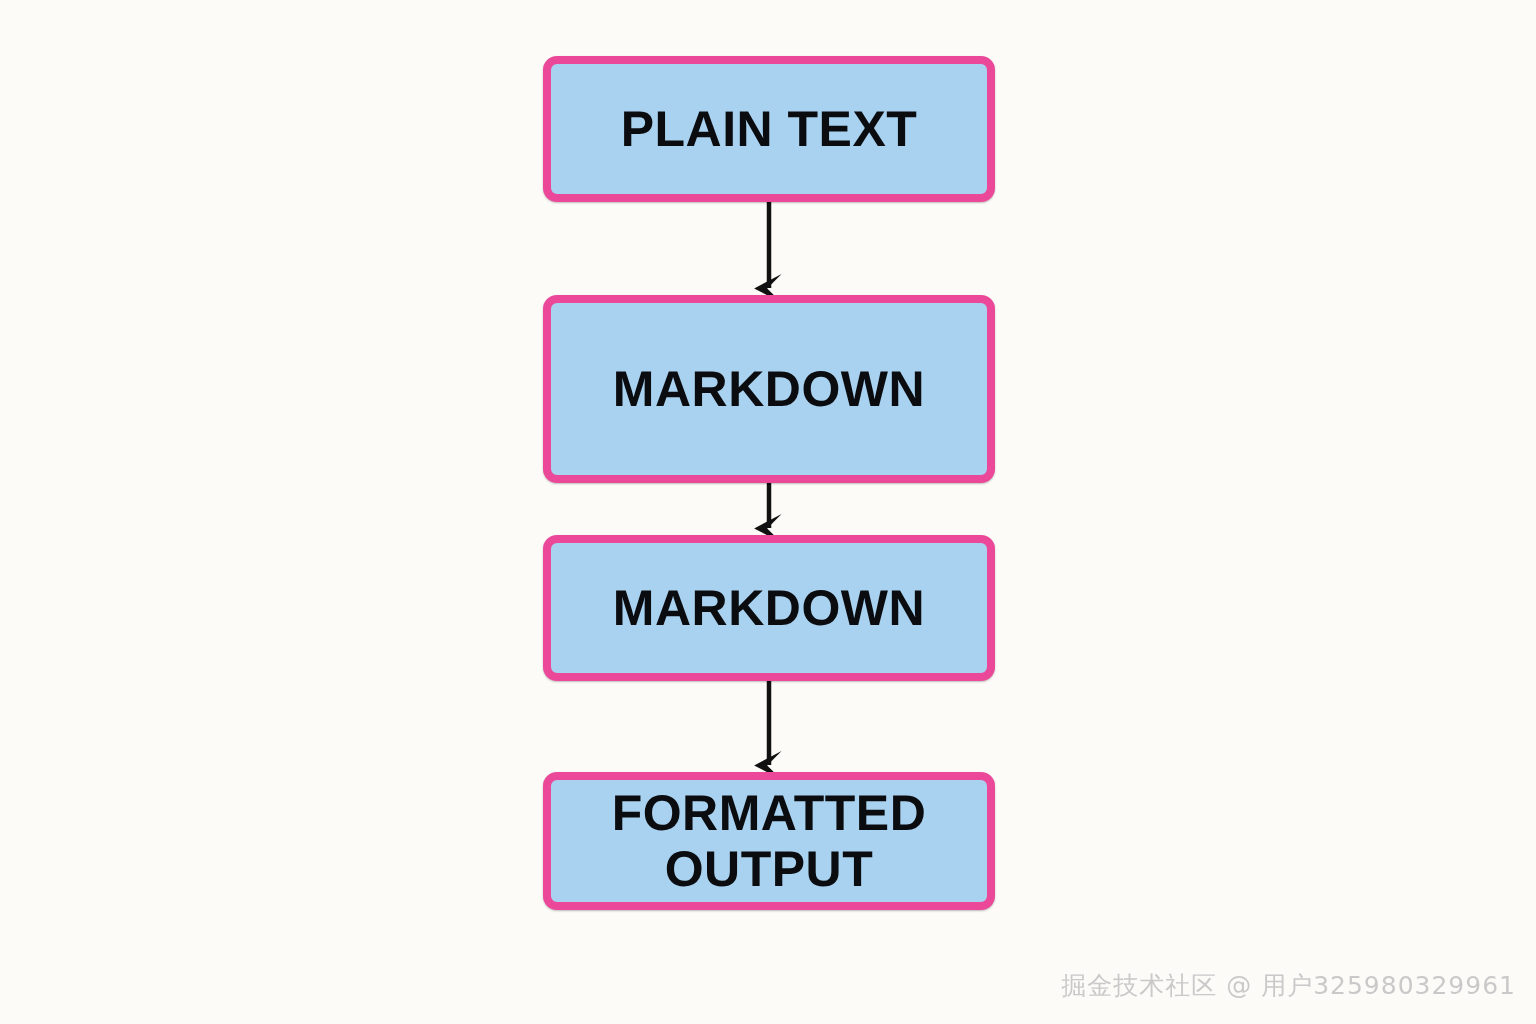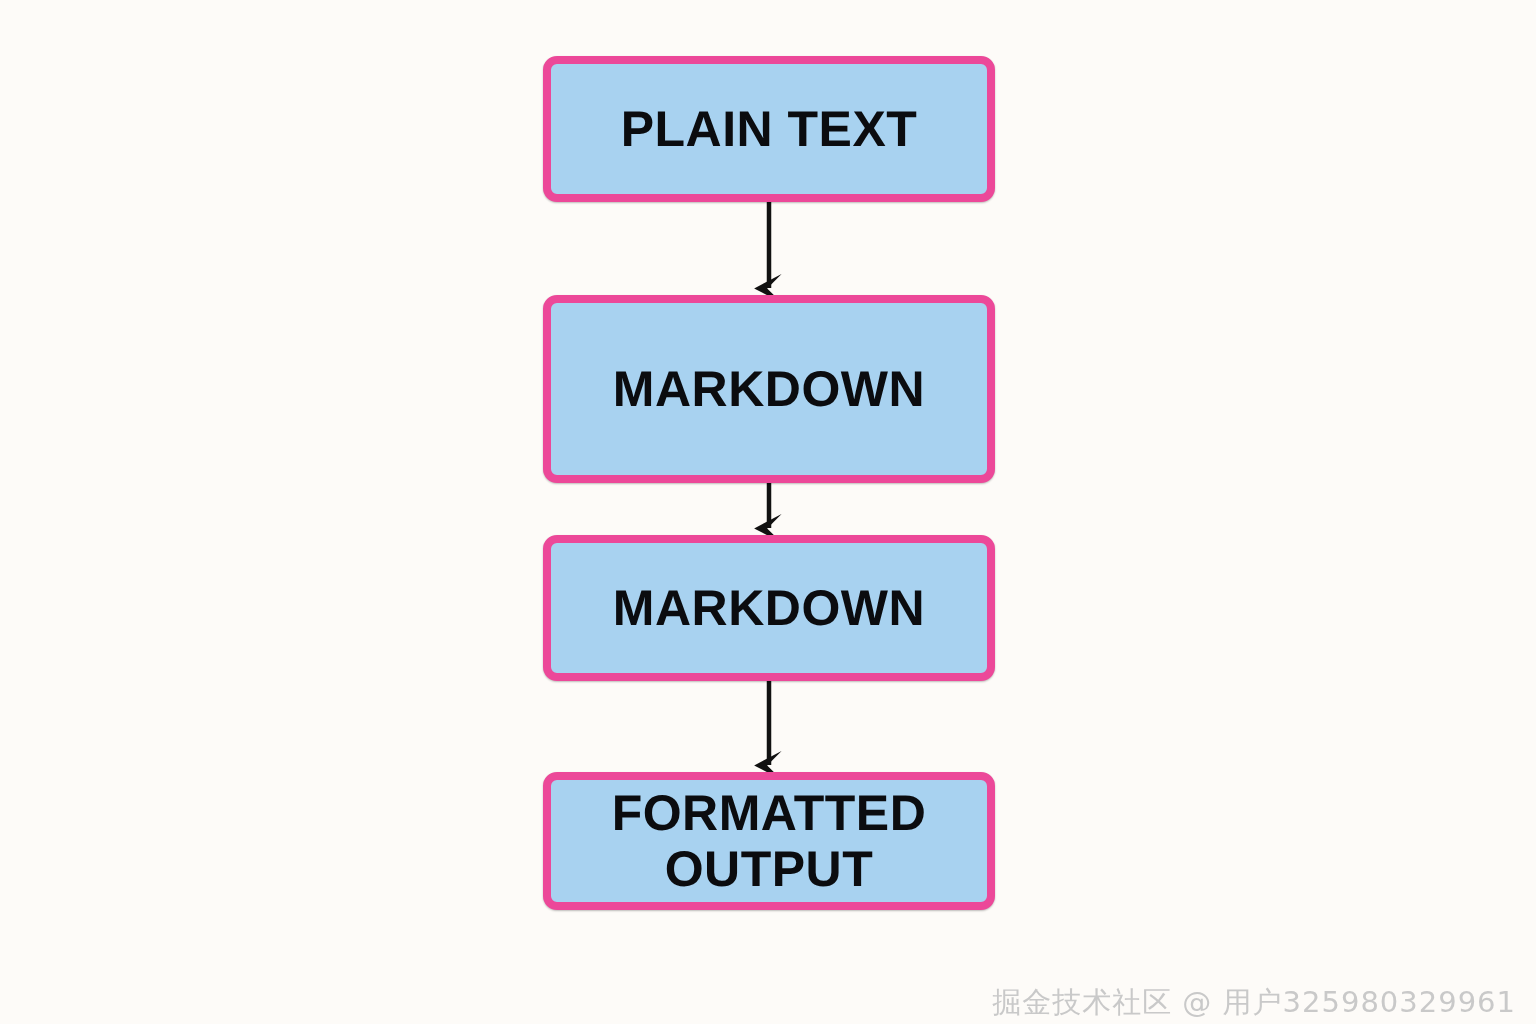--- a/index.html
+++ b/index.html
@@ -61,23 +61,23 @@
     left: 0;
     top: 0;
     width: 1536px;
     height: 1024px;
     pointer-events: none;
   }
 
   .watermark {
     position: absolute;
     right: 20px;
-    bottom: 1px;
+    bottom: 22px;
     font-family: "DejaVu Sans", sans-serif;
-    font-size: 29px;
+    font-size: 25px;
     color: #c9c9c9;
     letter-spacing: 1px;
     white-space: nowrap;
     user-select: none;
   }
 </style>
 </head>
 <body>
 
 <div id="flow-canvas">

